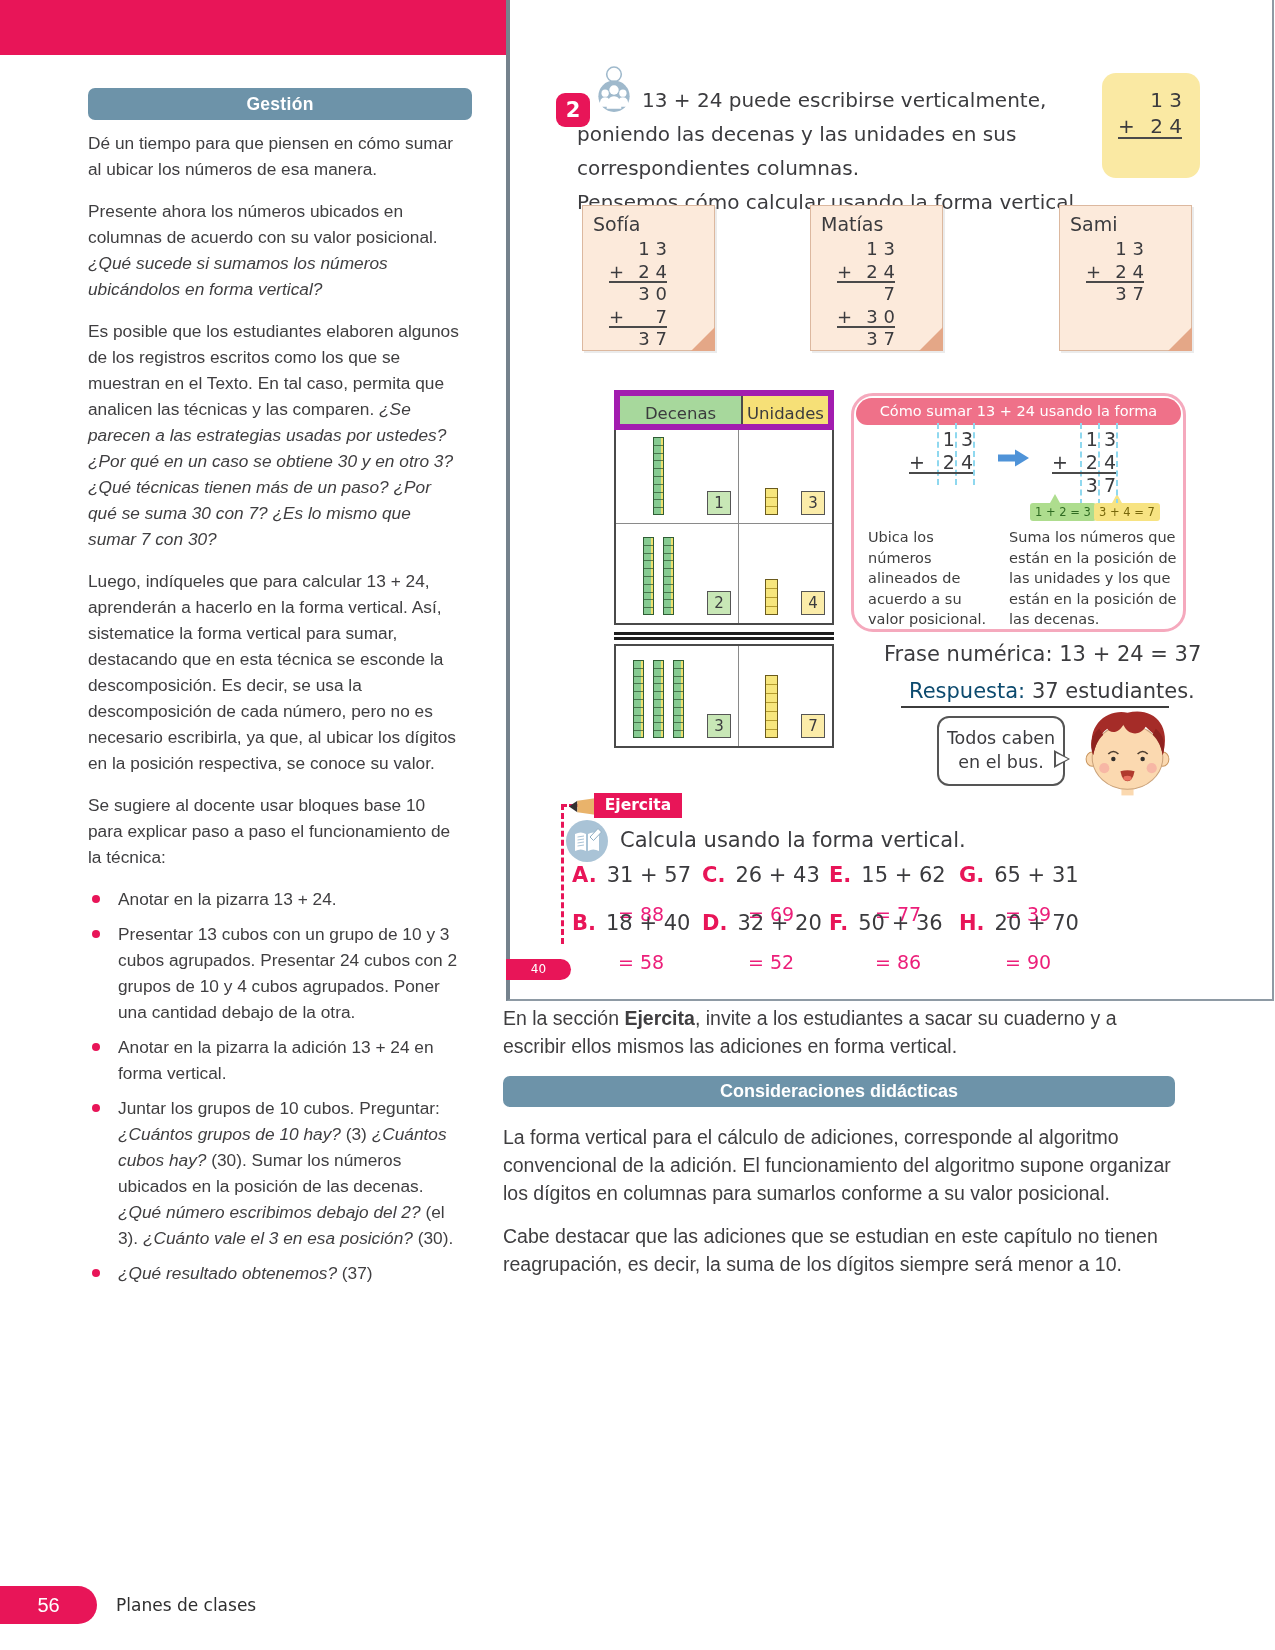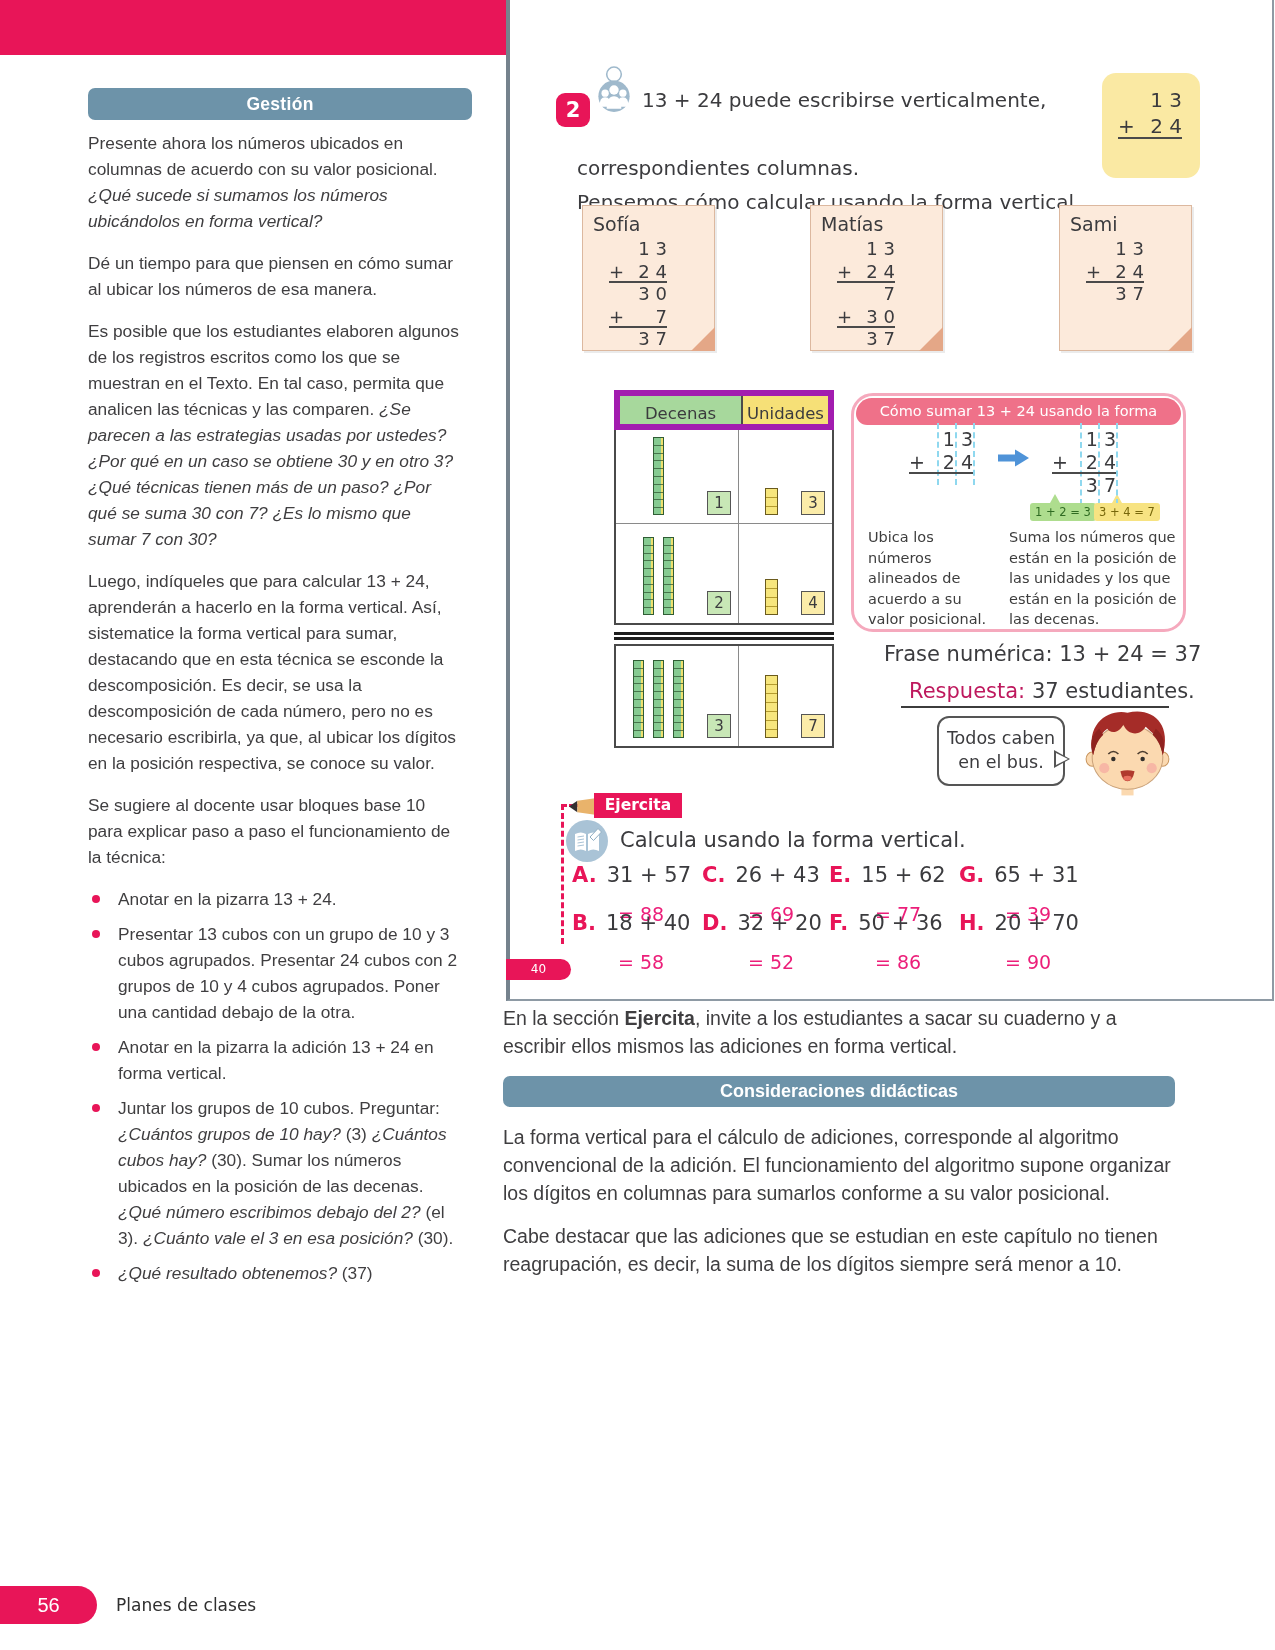--- a/index.html
+++ b/index.html
@@ -96,21 +96,21 @@
   .tag.y { left:240px; background:#f7e382; color:#77660a; }
   .ptr { position:absolute; top:98px; width:0; height:0; border:5px solid transparent; border-top:none; }
   .ptr.g { left:196px; border-bottom:9px solid #aedd8e; }
   .ptr.y { left:258px; border-bottom:9px solid #f7e382; }
   .cap { position:absolute; top:131px; font-size:14.5px; line-height:20.5px; color:#3d3d3d; }
   .cap.l { left:14px; width:132px; }
   .cap.r { left:155px; width:168px; }
 
   .frase { left:374px; top:642px; font-size:21px; white-space:nowrap; }
   .resp  { left:399px; top:679px; font-size:21px; white-space:nowrap; }
-  .resp .rlabel { color:#be185d; }
+  .resp .rlabel { color:#0c4a6e; }
   .resp-line { left:391px; top:706px; width:268px; border-bottom:2px solid #3c3c3c; }
 
   .speech { left:427px; top:716px; width:128px; height:70px; border:2px solid #555; border-radius:12px;
             font-size:17.5px; line-height:24px; text-align:center; padding-top:8px; background:#fff; }
   .speech::before { content:''; position:absolute; right:-16px; top:32px; border:9px solid transparent;
                     border-left:16px solid #555; }
   .speech::after { content:''; position:absolute; right:-11px; top:35px; border:6px solid transparent;
                    border-left:12px solid #fff; }
 
   .dashL { left:51px; top:804px; width:30px; height:140px; border-left:3px dashed #e81558;
@@ -144,22 +144,22 @@
 </head>
 <body>
 
 <div class="canvas">
 
   <div class="topbar"></div>
 
   <div class="sec-head">Gestión</div>
   <div class="guide-col">
     <div id="guide-paras">
+        <p class="gpara"><span>Dé un tiempo para que piensen en cómo sumar al ubicar los números de esa manera.</span></p>
         <p class="gpara"><span>Presente ahora los números ubicados en columnas de acuerdo con su valor posicional. </span><span class="it ">¿Qué sucede si sumamos los números ubicándolos en forma vertical?</span></p>
-        <p class="gpara"><span>Dé un tiempo para que piensen en cómo sumar al ubicar los números de esa manera.</span></p>
         <p class="gpara"><span>Es posible que los estudiantes elaboren algunos de los registros escritos como los que se muestran en el Texto. En tal caso, permita que analicen las técnicas y las comparen. </span><span class="it ">¿Se parecen a las estrategias usadas por ustedes? ¿Por qué en un caso se obtiene 30 y en otro 3? ¿Qué técnicas tienen más de un paso? ¿Por qué se suma 30 con 7? ¿Es lo  mismo que sumar 7 con 30?</span></p>
         <p class="gpara"><span>Luego, indíqueles que para calcular 13 + 24, aprenderán a hacerlo en la forma vertical. Así, sistematice la forma vertical para sumar, destacando que en esta técnica se esconde la descomposición. Es decir, se usa la descomposición de cada número, pero no es necesario escribirla, ya que, al ubicar los dígitos en la posición respectiva, se conoce su valor.</span></p>
         <p class="gpara"><span>Se sugiere al docente usar bloques base 10 para explicar paso a paso el funcionamiento de la técnica:</span></p>
       </div>
     <ul class="gbullets" id="guide-bullets">
         <li class="gbullet"><span class="dot"></span><span class="btext"><span>Anotar en la pizarra 13 + 24.</span></span></li>
         <li class="gbullet"><span class="dot"></span><span class="btext"><span>Presentar 13 cubos con un grupo de 10 y 3 cubos agrupados. Presentar 24 cubos con 2 grupos de 10 y 4 cubos agrupados. Poner una cantidad debajo de la otra.</span></span></li>
         <li class="gbullet"><span class="dot"></span><span class="btext"><span>Anotar en la pizarra la adición 13 + 24 en forma vertical.</span></span></li>
         <li class="gbullet"><span class="dot"></span><span class="btext"><span>Juntar los grupos de 10 cubos. Preguntar: </span><span class="it ">¿Cuántos grupos de 10 hay?</span><span> (3) </span><span class="it ">¿Cuántos cubos hay?</span><span> (30). Sumar los números ubicados en la posición de las decenas. </span><span class="it ">¿Qué número escribimos debajo del 2?</span><span> (el 3). </span><span class="it ">¿Cuánto vale el 3 en esa posición?</span><span> (30).</span></span></li>
         <li class="gbullet"><span class="dot"></span><span class="btext"><span class="it ">¿Qué resultado obtenemos?</span><span> (37)</span></span></li>
@@ -175,20 +175,21 @@
       <circle cx="15" cy="29" r="15" fill="#9fb9cc"></circle>
       <circle cx="6.5" cy="26" r="3.5" fill="#fff"></circle>
       <path d="M1 39 Q1 30 6.5 30 Q12 30 12 39 Z" fill="#fff"></path>
       <circle cx="23.5" cy="26" r="3.5" fill="#fff"></circle>
       <path d="M18 39 Q18 30 23.5 30 Q29 30 29 39 Z" fill="#fff"></path>
       <circle cx="15" cy="23" r="4.5" fill="#fff"></circle>
       <path d="M8 41 Q8 29 15 29 Q22 29 22 41 Z" fill="#fff"></path>
     </svg>
 
     <div class="abs introline" style="left:132px; top:88px;">13 + 24 puede escribirse verticalmente,</div>
+    <div class="abs introline" style="left:67px; top:122px;">poniendo las decenas y las unidades en sus</div>
     <div class="abs introline" style="left:67px; top:156px;">correspondientes columnas.</div>
     <div class="abs introline" style="left:67px; top:190px;">Pensemos cómo calcular usando la forma vertical.</div>
 
     <div class="abs ycard">
       <div class="vplain" id="corner-sum">
           <div class="srow">
             <span class="sgn"></span>
             <span class="dig">1 3</span>
           </div>
           <div class="srow ul">

